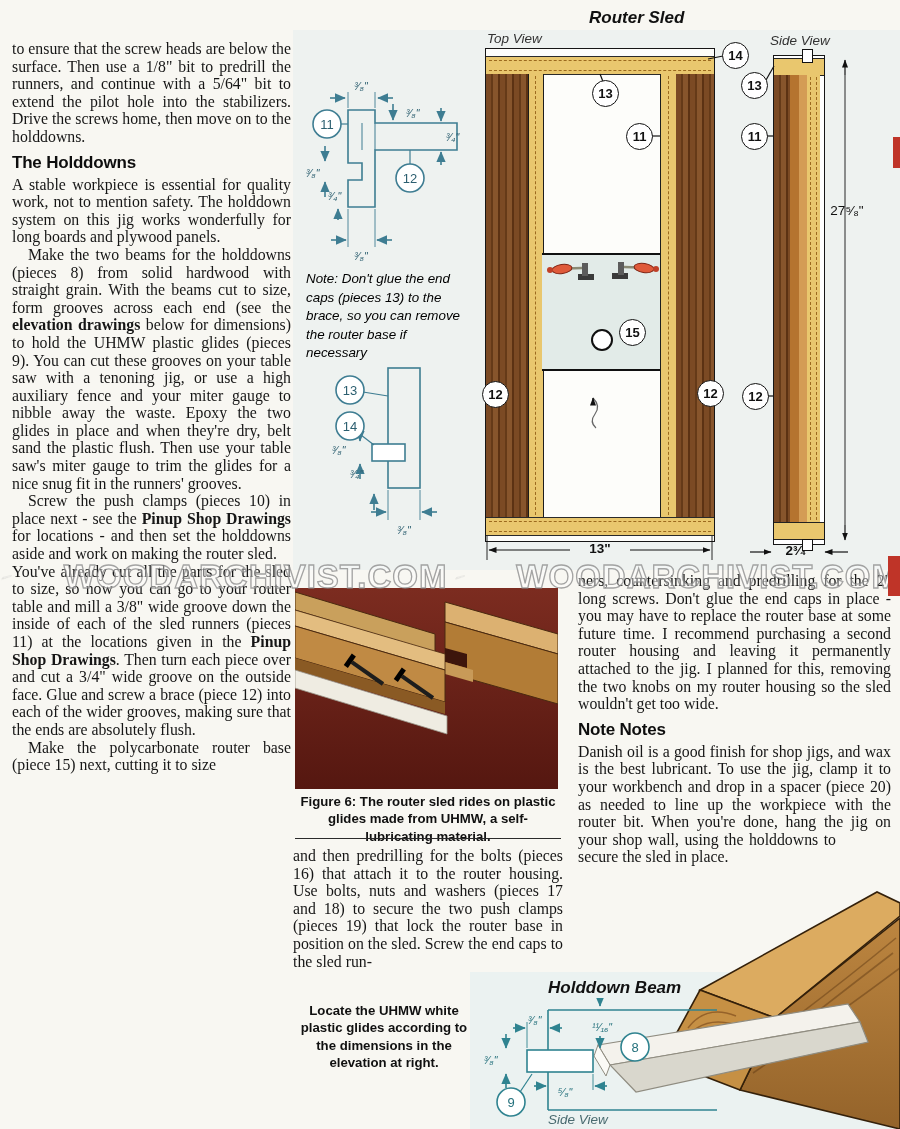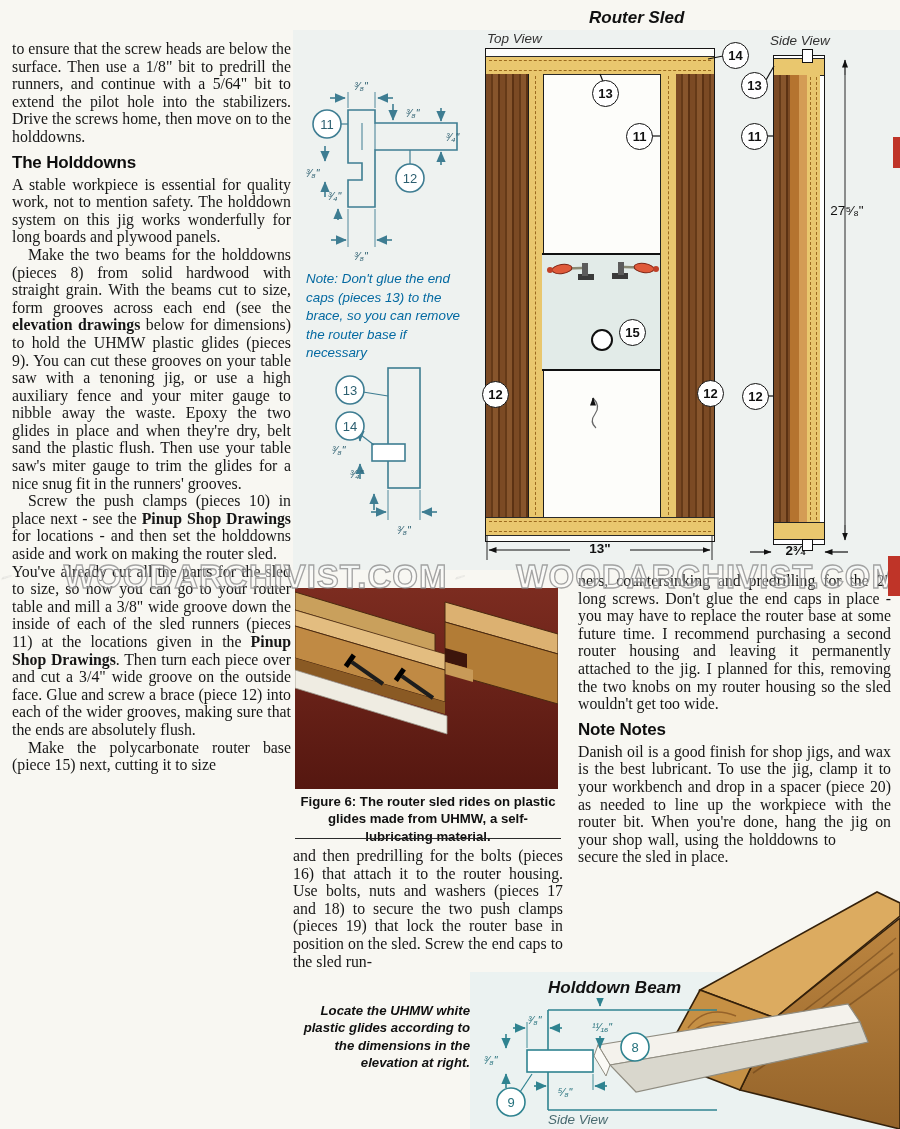--- a/index.html
+++ b/index.html
@@ -15,21 +15,21 @@
           font-size:17px;letter-spacing:-0.2px;color:#0e0e0e;}
   .b{font-weight:bold;}
   
   .dia-title{position:absolute;font-family:"Liberation Sans",sans-serif;font-style:italic;
              font-weight:bold;font-size:17px;color:#111;}
   .view-label{position:absolute;font-family:"Liberation Sans",sans-serif;font-style:italic;
               font-size:13.5px;color:#333;}
   .dim-label{position:absolute;font-family:"Liberation Sans",sans-serif;font-weight:600;
              font-size:13.5px;color:#111;text-align:center;}
   .note-teal{position:absolute;font-family:"Liberation Sans",sans-serif;font-style:italic;
-             font-size:13.4px;line-height:1.38;color:#0369a1;}
+             font-size:13.4px;line-height:1.38;color:#000000;}
   .note-gray{position:absolute;font-family:"Liberation Sans",sans-serif;font-style:italic;
              font-size:13px;line-height:1.32;color:#4e5d63;}
   .callout{position:absolute;width:25px;height:25px;border:1.7px solid #111;border-radius:50%;
            background:#fff;display:flex;align-items:center;justify-content:center;
            font-family:"Liberation Sans",sans-serif;font-weight:600;font-size:13px;color:#111;z-index:12;}
   
   .tv{position:absolute;left:485px;top:48px;width:228px;height:492px;border:1.6px solid #161616;background:#fdfdfa;}
   .rail{position:absolute;left:0;right:0;height:17px;background:#e9c76e;border-top:1px solid #2a2a2a;border-bottom:1px solid #2a2a2a;}
   .dashH{position:absolute;left:3px;right:3px;height:0;border-top:1.6px dashed #9c6a1e;}
   .dashV{position:absolute;top:2px;bottom:2px;width:0;border-left:1.6px dashed #9c6a1e;}
@@ -43,21 +43,21 @@
   .notch{position:absolute;width:9px;background:#fff;border:1.4px solid #111;z-index:3;}
   
   .wmrow{position:absolute;left:0;top:548px;width:900px;height:58px;display:flex;align-items:center;
          gap:6px;z-index:40;pointer-events:none;}
   .wmtext{font-family:"Liberation Sans",sans-serif;font-weight:bold;font-size:33px;letter-spacing:1px;
           color:rgba(255,255,255,0.38);-webkit-text-stroke:1.3px rgba(135,135,135,0.75);white-space:nowrap;margin-left:45px;}
   
   .figcap{position:absolute;font-family:"Liberation Sans",sans-serif;font-weight:bold;
           font-size:13.2px;line-height:1.32;color:#101010;text-align:center;}
   .rule{position:absolute;border-top:1.6px solid #2b2b2b;}
-  .capright{text-align:right;font-style:italic;}
+  .capright{}
   .redtab{position:absolute;background:#bf3428;z-index:45;}
   .flr{float:right;clear:right;}
   svg text{font-family:"Liberation Sans",sans-serif;}
 </style>
 </head>
 <body>
 
 <div class="page">
 
   <div class="tint" style="left:293px;top:30px;width:607px;height:540px;"></div>

